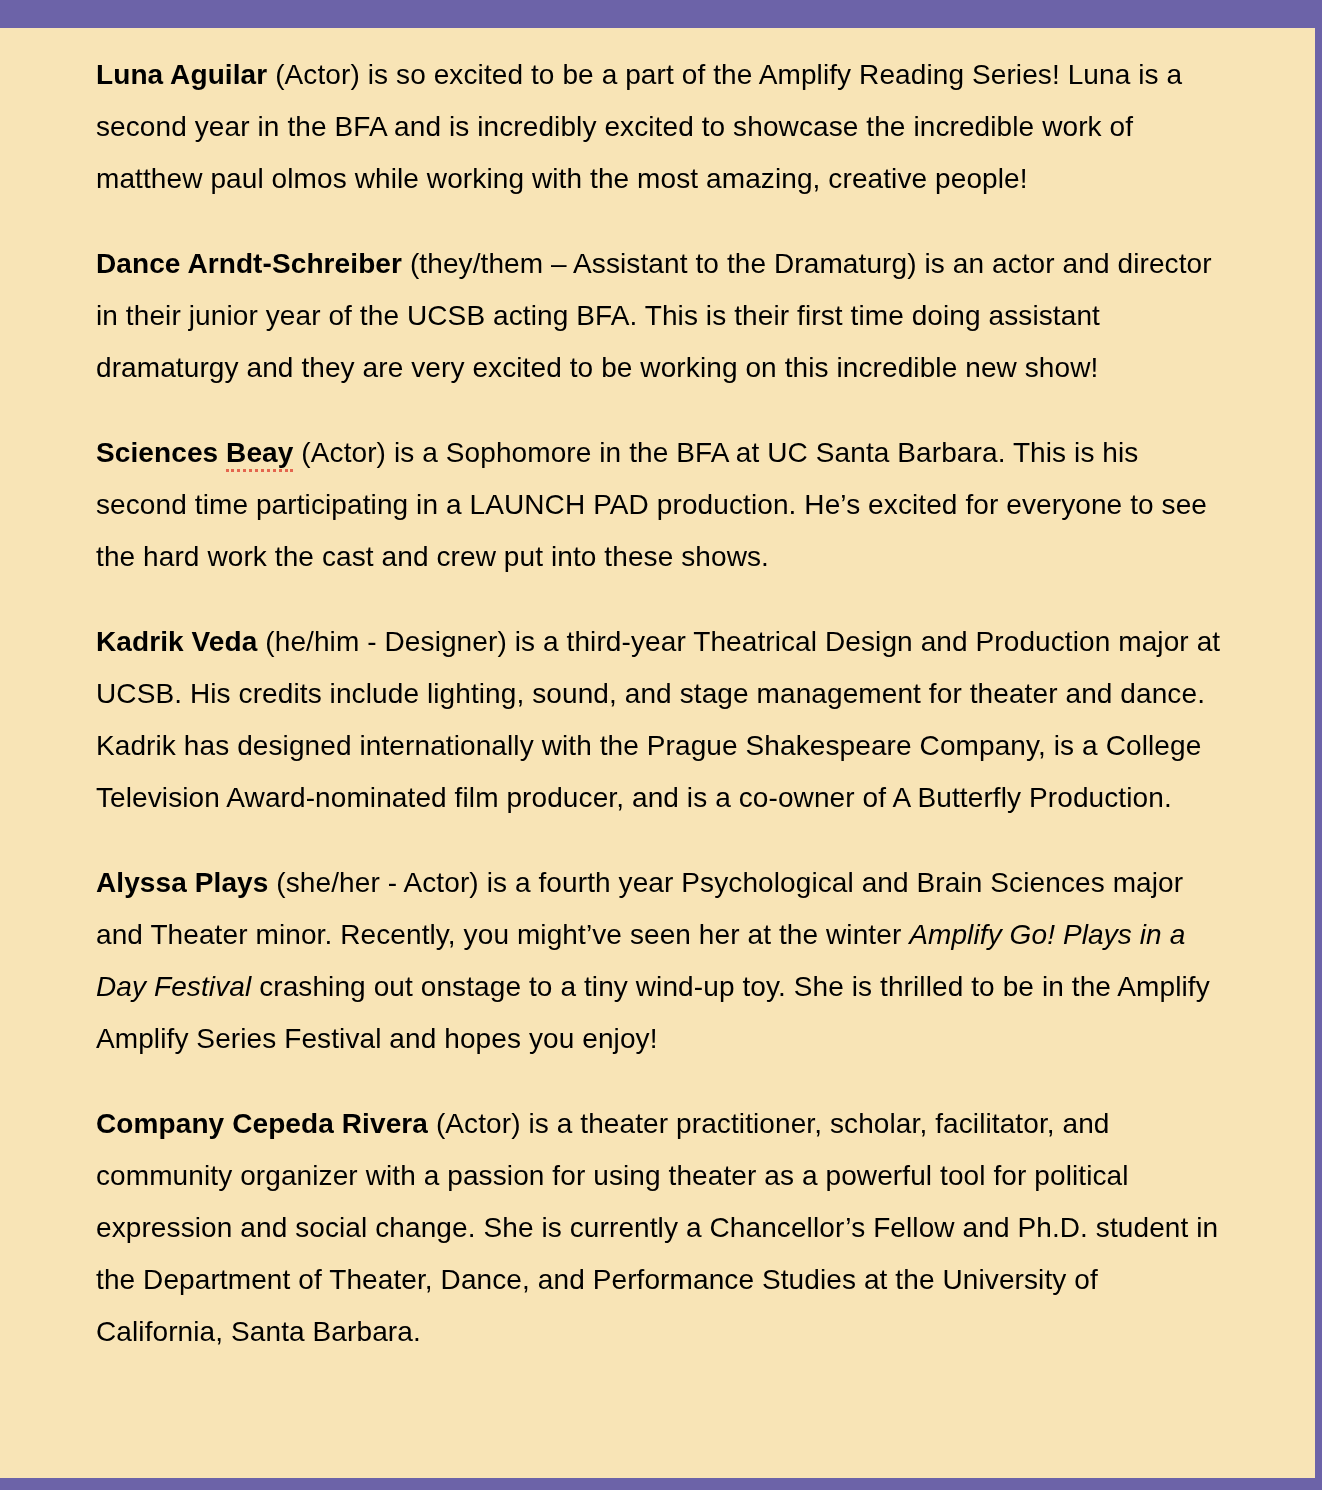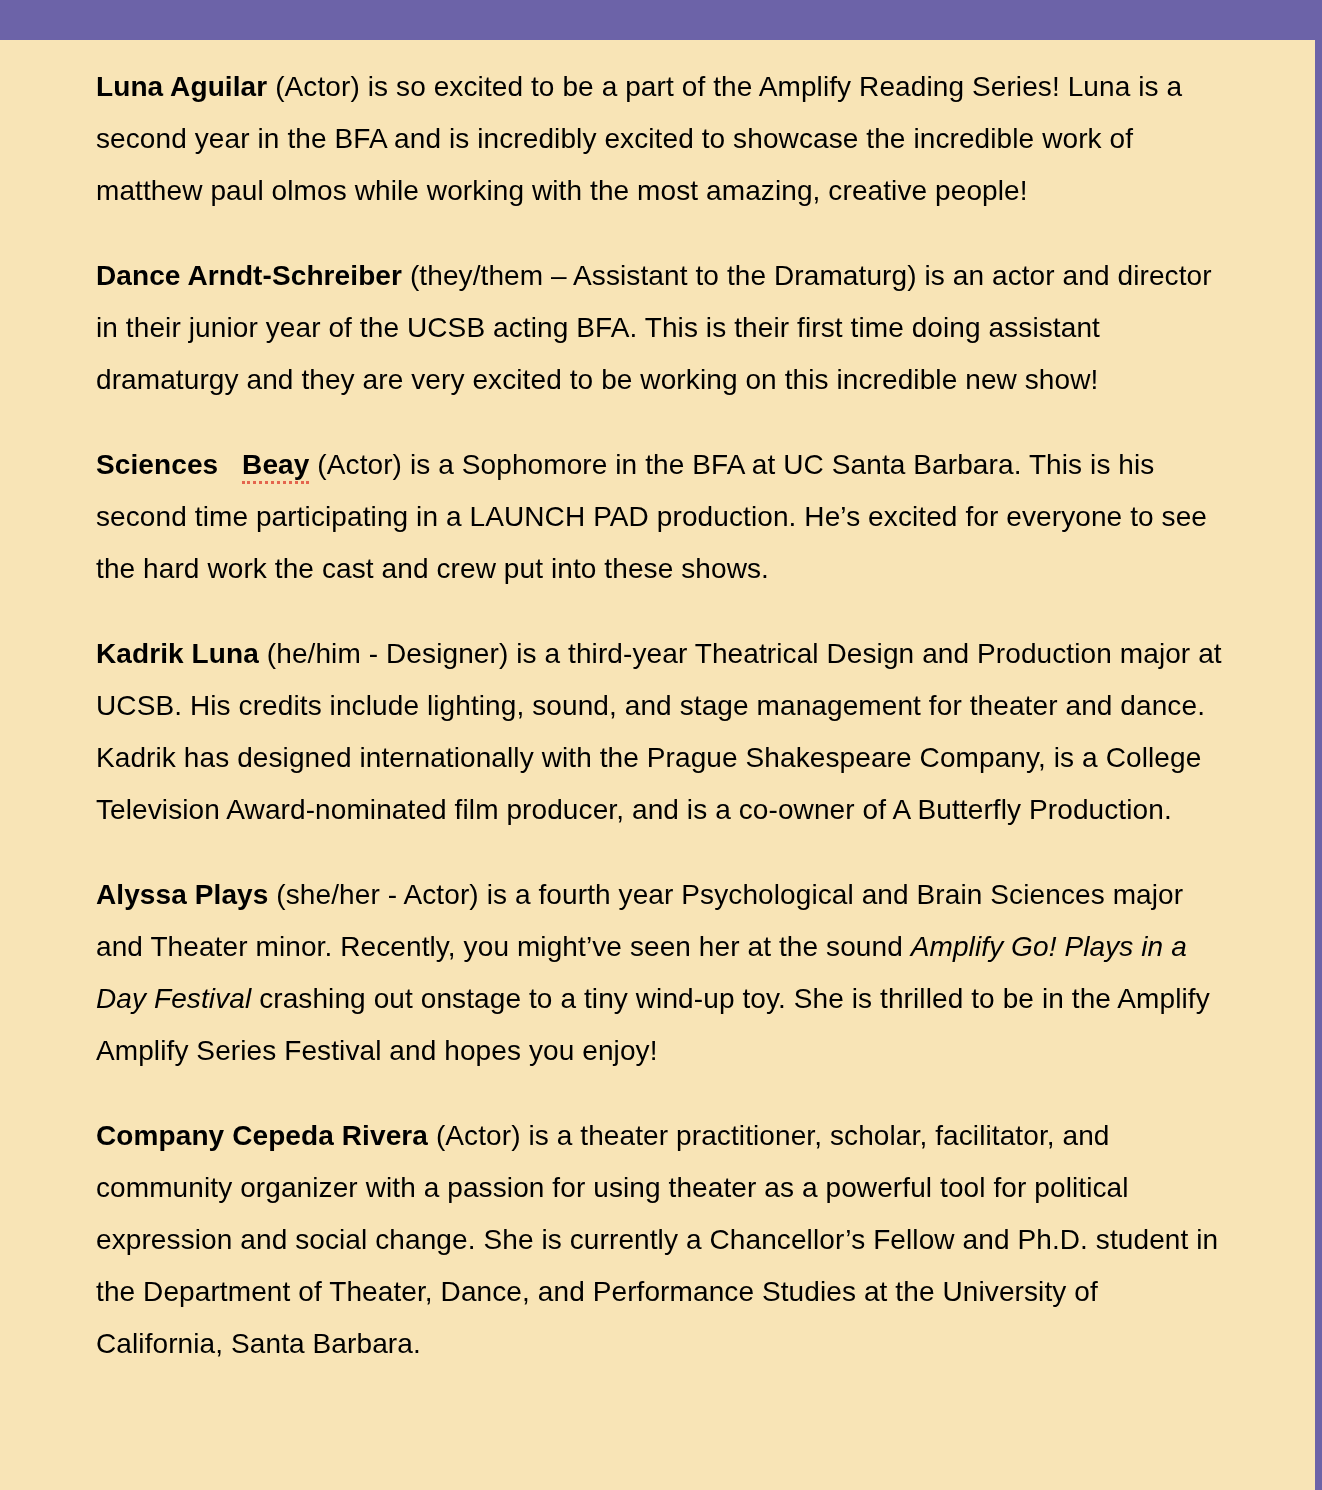--- a/index.html
+++ b/index.html
@@ -16,21 +16,21 @@
   .top-banner {
     position: absolute;
     top: 0;
     left: 0;
     width: 1322px;
     height: 40px;
     background: #6c63a8;
   }
   .content-area {
     position: absolute;
-    top: 40px;
+    top: 28px;
     left: 0;
     width: 1315px;
     height: 1450px;
     background: #f8e4b6;
     box-sizing: border-box;
     padding: 21px 87px 0 96px;
   }
   .bio {
     font-size: 28px;
     line-height: 52px;
@@ -41,21 +41,20 @@
   }
   .bio b {
     font-weight: bold;
   }
   .bio i {
     font-style: italic;
   }
   .misspelled {
     border-bottom: 3px dotted #e4654e;
     padding-bottom: 1px;
-    margin-left: 16px;
   }
 </style>
 </head>
 <body>
 
 <div class="top-banner"></div>
 
 <div class="content-area">
 
   <p class="bio">
@@ -64,24 +63,24 @@
 
   <p class="bio">
     <b>Dance Arndt-Schreiber</b><span> (they/them – Assistant to the Dramaturg) is an actor and director in their junior year of the UCSB acting BFA. This is their first time doing assistant dramaturgy and they are very excited to be working on this incredible new show!</span>
   </p>
 
   <p class="bio">
     <b>Sciences </b><b class="misspelled">Beay</b><span> (Actor) is a Sophomore in the BFA at UC Santa Barbara. This is his second time participating in a LAUNCH PAD production. He’s excited for everyone to see the hard work the cast and crew put into these shows.</span>
   </p>
 
   <p class="bio">
-    <b>Kadrik Luna</b><span> (he/him - Designer) is a third-year Theatrical Design and Production major at UCSB. His credits include lighting, sound, and stage management for theater and dance. Kadrik has designed internationally with the Prague Shakespeare Company, is a College Television Award-nominated film producer, and is a co-owner of A Butterfly Production.</span>
+    <b>Kadrik Veda</b><span> (he/him - Designer) is a third-year Theatrical Design and Production major at UCSB. His credits include lighting, sound, and stage management for theater and dance. Kadrik has designed internationally with the Prague Shakespeare Company, is a College Television Award-nominated film producer, and is a co-owner of A Butterfly Production.</span>
   </p>
 
   <p class="bio">
-    <b>Alyssa Plays</b><span> (she/her - Actor) is a fourth year Psychological and Brain Sciences major and Theater minor. Recently, you might’ve seen her at the sound </span><i>Amplify Go! Plays in a Day Festival</i><span> crashing out onstage to a tiny wind-up toy. She is thrilled to be in the Amplify Amplify Series Festival and hopes you enjoy!</span>
+    <b>Alyssa Plays</b><span> (she/her - Actor) is a fourth year Psychological and Brain Sciences major and Theater minor. Recently, you might’ve seen her at the winter </span><i>Amplify Go! Plays in a Day Festival</i><span> crashing out onstage to a tiny wind-up toy. She is thrilled to be in the Amplify Amplify Series Festival and hopes you enjoy!</span>
   </p>
 
   <p class="bio">
     <b>Company Cepeda Rivera</b><span> (Actor) is a theater practitioner, scholar, facilitator, and community organizer with a passion for using theater as a powerful tool for political expression and social change. She is currently a Chancellor’s Fellow and Ph.D. student in the Department of Theater, Dance, and Performance Studies at the University of California, Santa Barbara.</span>
   </p>
 
 </div>
 
 </body></html>

